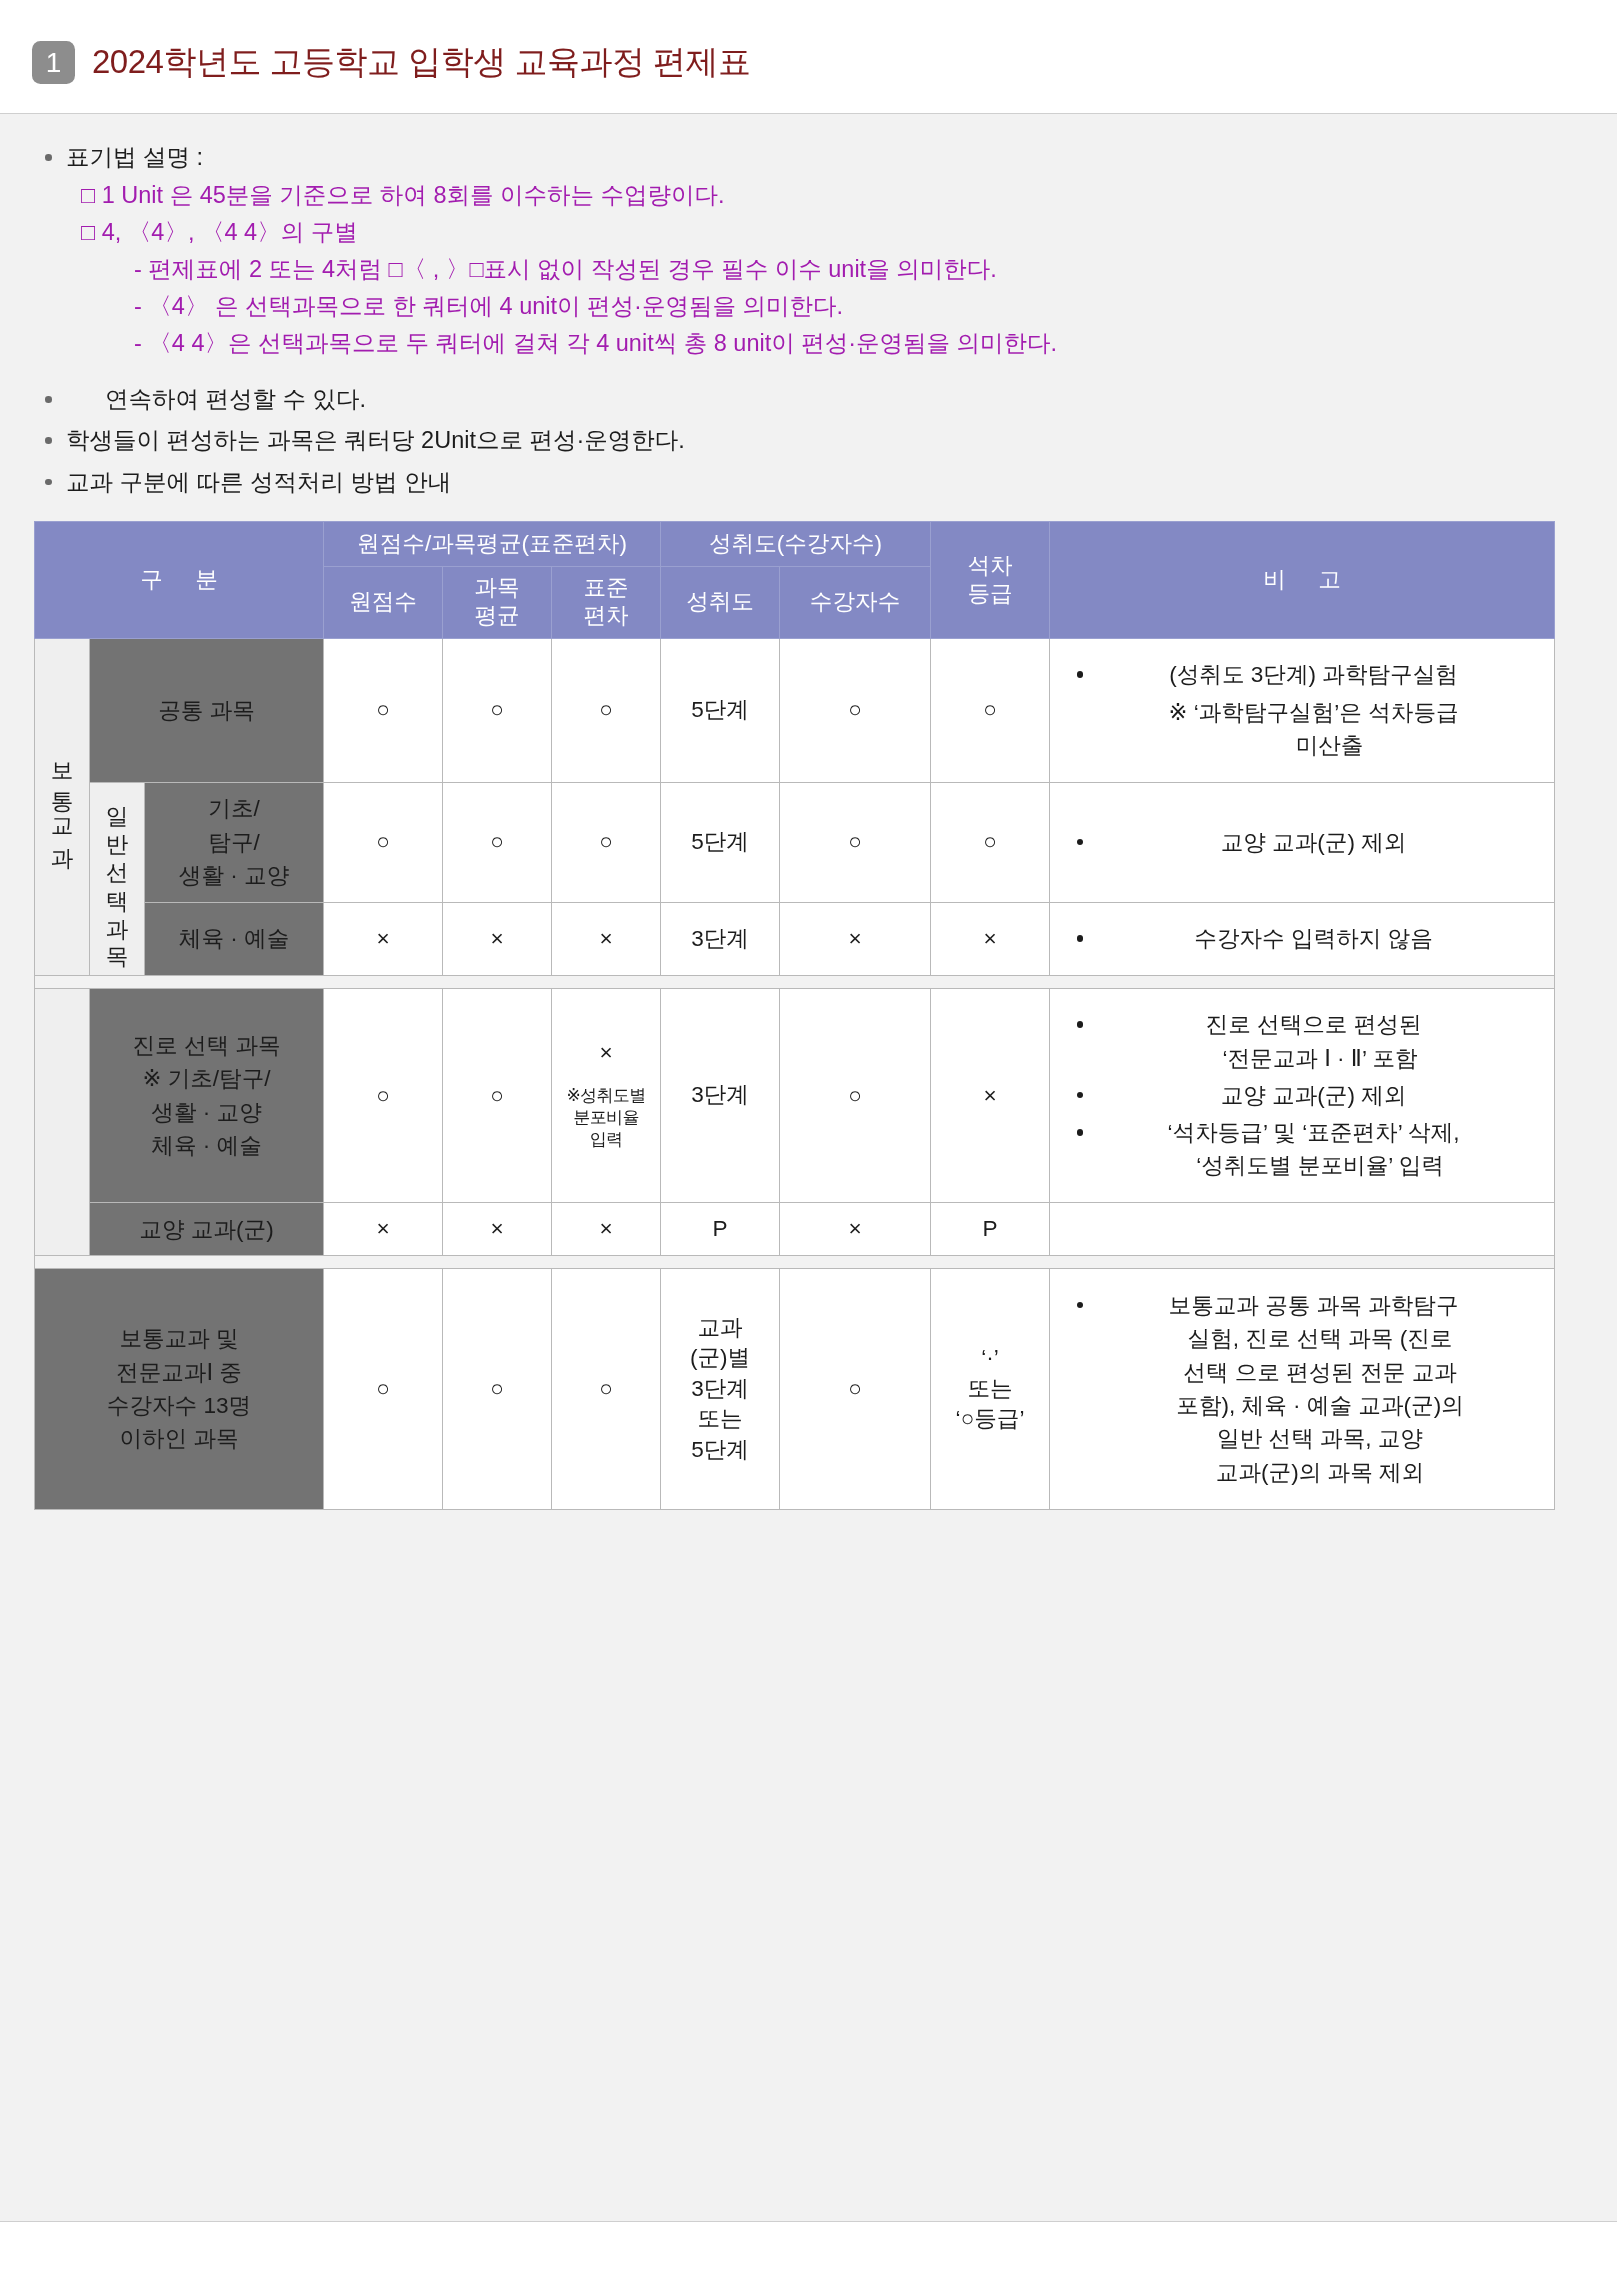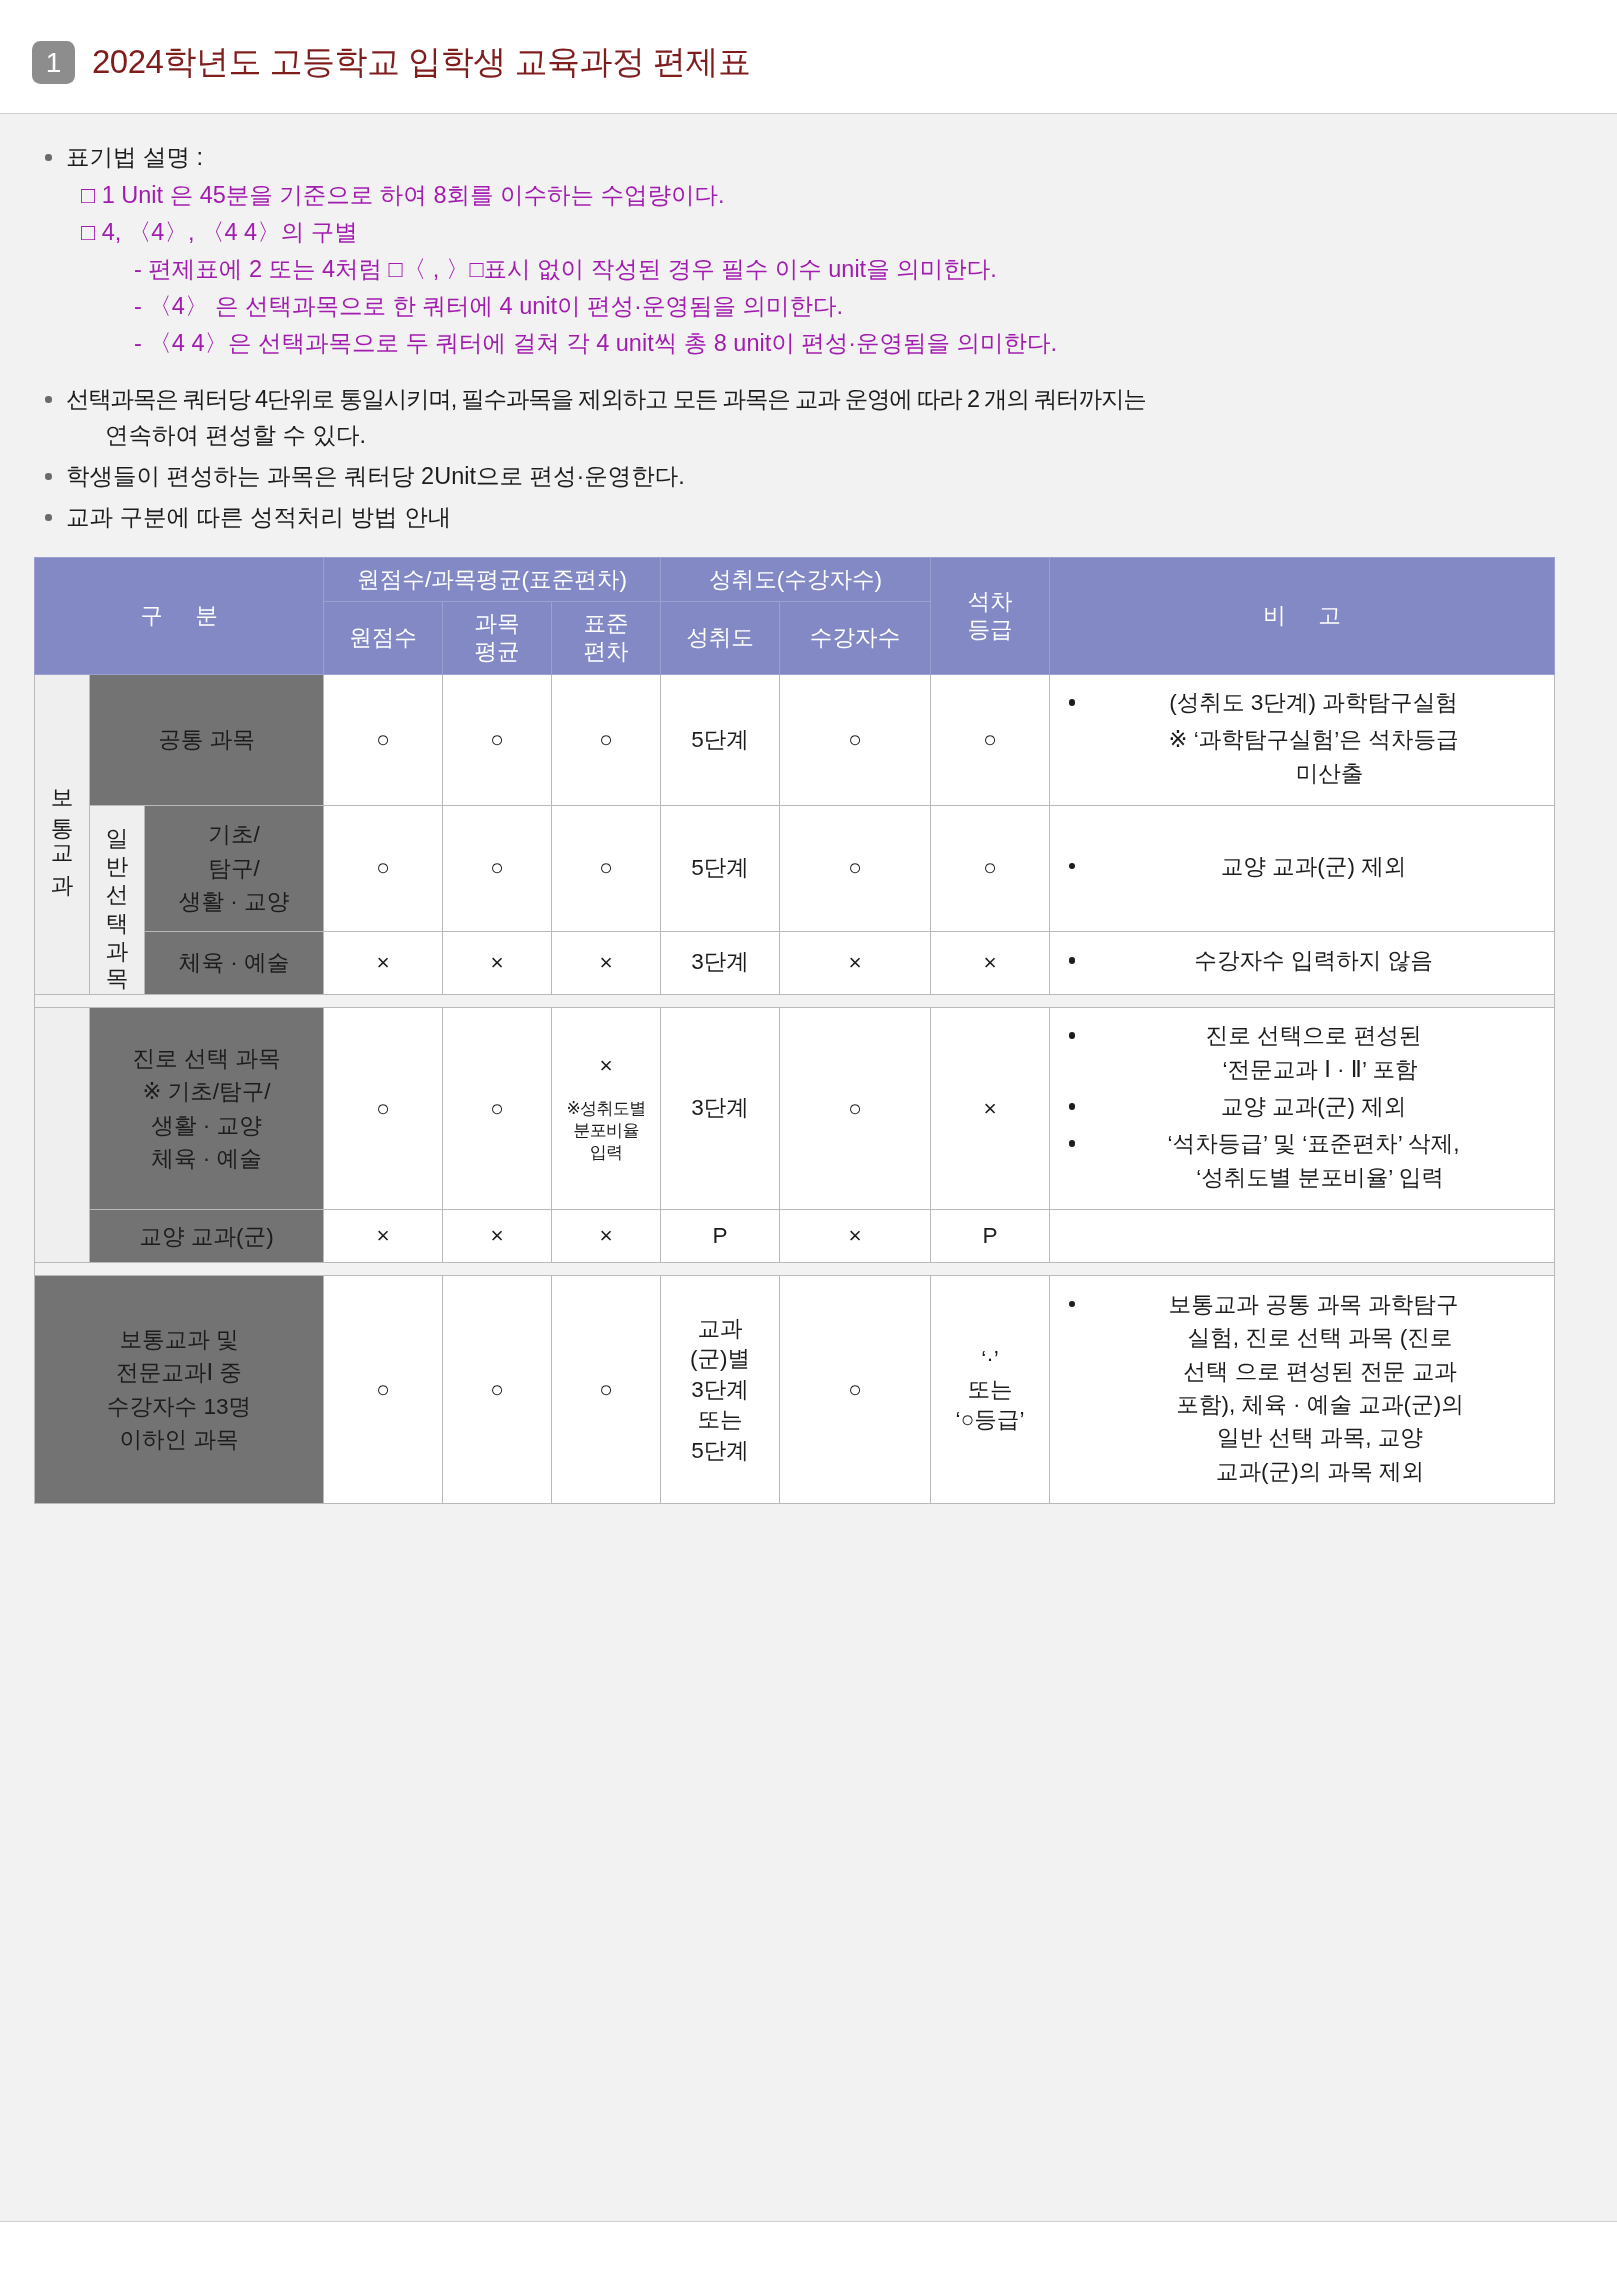--- a/index.html
+++ b/index.html
@@ -133,21 +133,21 @@
     letter-spacing: 5.6px;
   }
   td.mark { font-size: 25.4px; }
   td.step { font-size: 23.5px; line-height: 1.35; }
   td.note-cell {
     text-align: left;
     padding: 11.3px 13px 11.3px 15px;
     font-size: 23.5px;
     line-height: 1.48;
   }
-  td.note-cell ul { list-style: none; margin: 0; padding: 0; }
+  td.note-cell ul { list-style: none; margin: 8px; padding: 0; }
   td.note-cell li {
     position: relative;
     padding-left: 21px;
     margin-bottom: 3.8px;
   }
   td.note-cell li::before {
     content: "";
     position: absolute;
     left: 3.8px; top: 13px;
     width: 6.6px; height: 6.6px;
@@ -184,21 +184,20 @@
     <li class="note">
       <span>표기법 설명 :</span>
       <div class="sub-line" style="padding-left:15px;">□ 1 Unit 은 45분을 기준으로 하여 8회를 이수하는 수업량이다.</div>
       <div class="sub-line" style="padding-left:15px;">□ 4, 〈4〉, 〈4 4〉의 구별</div>
       <div class="sub-line indent3">- 편제표에 2 또는 4처럼 □〈 , 〉□표시 없이 작성된 경우 필수 이수 unit을 의미한다.</div>
       <div class="sub-line indent3">- 〈4〉 은 선택과목으로 한 쿼터에 4 unit이 편성·운영됨을 의미한다.</div>
       <div class="sub-line indent3">- 〈4 4〉은 선택과목으로 두 쿼터에 걸쳐 각 4 unit씩 총 8 unit이 편성·운영됨을 의미한다.</div>
     </li>
 
     <li class="note gap-top">
-      <span class="tight">선택과목은 쿼터당 4단위로 통일시키며, 필수과목을 제외하고 모든 과목은 교과 운영에 따라 2 개의 쿼터까지는</span>
       <div class="note-cont" style="padding-left:0;margin-left:39px;">연속하여 편성할 수 있다.</div>
     </li>
 
     <li class="note gap-top-sm">학생들이 편성하는 과목은 쿼터당 2Unit으로 편성·운영한다.</li>
 
     <li class="note">교과 구분에 따른 성적처리 방법 안내</li>
   </ul>
 
   <table class="grade-table">
     <colgroup>

